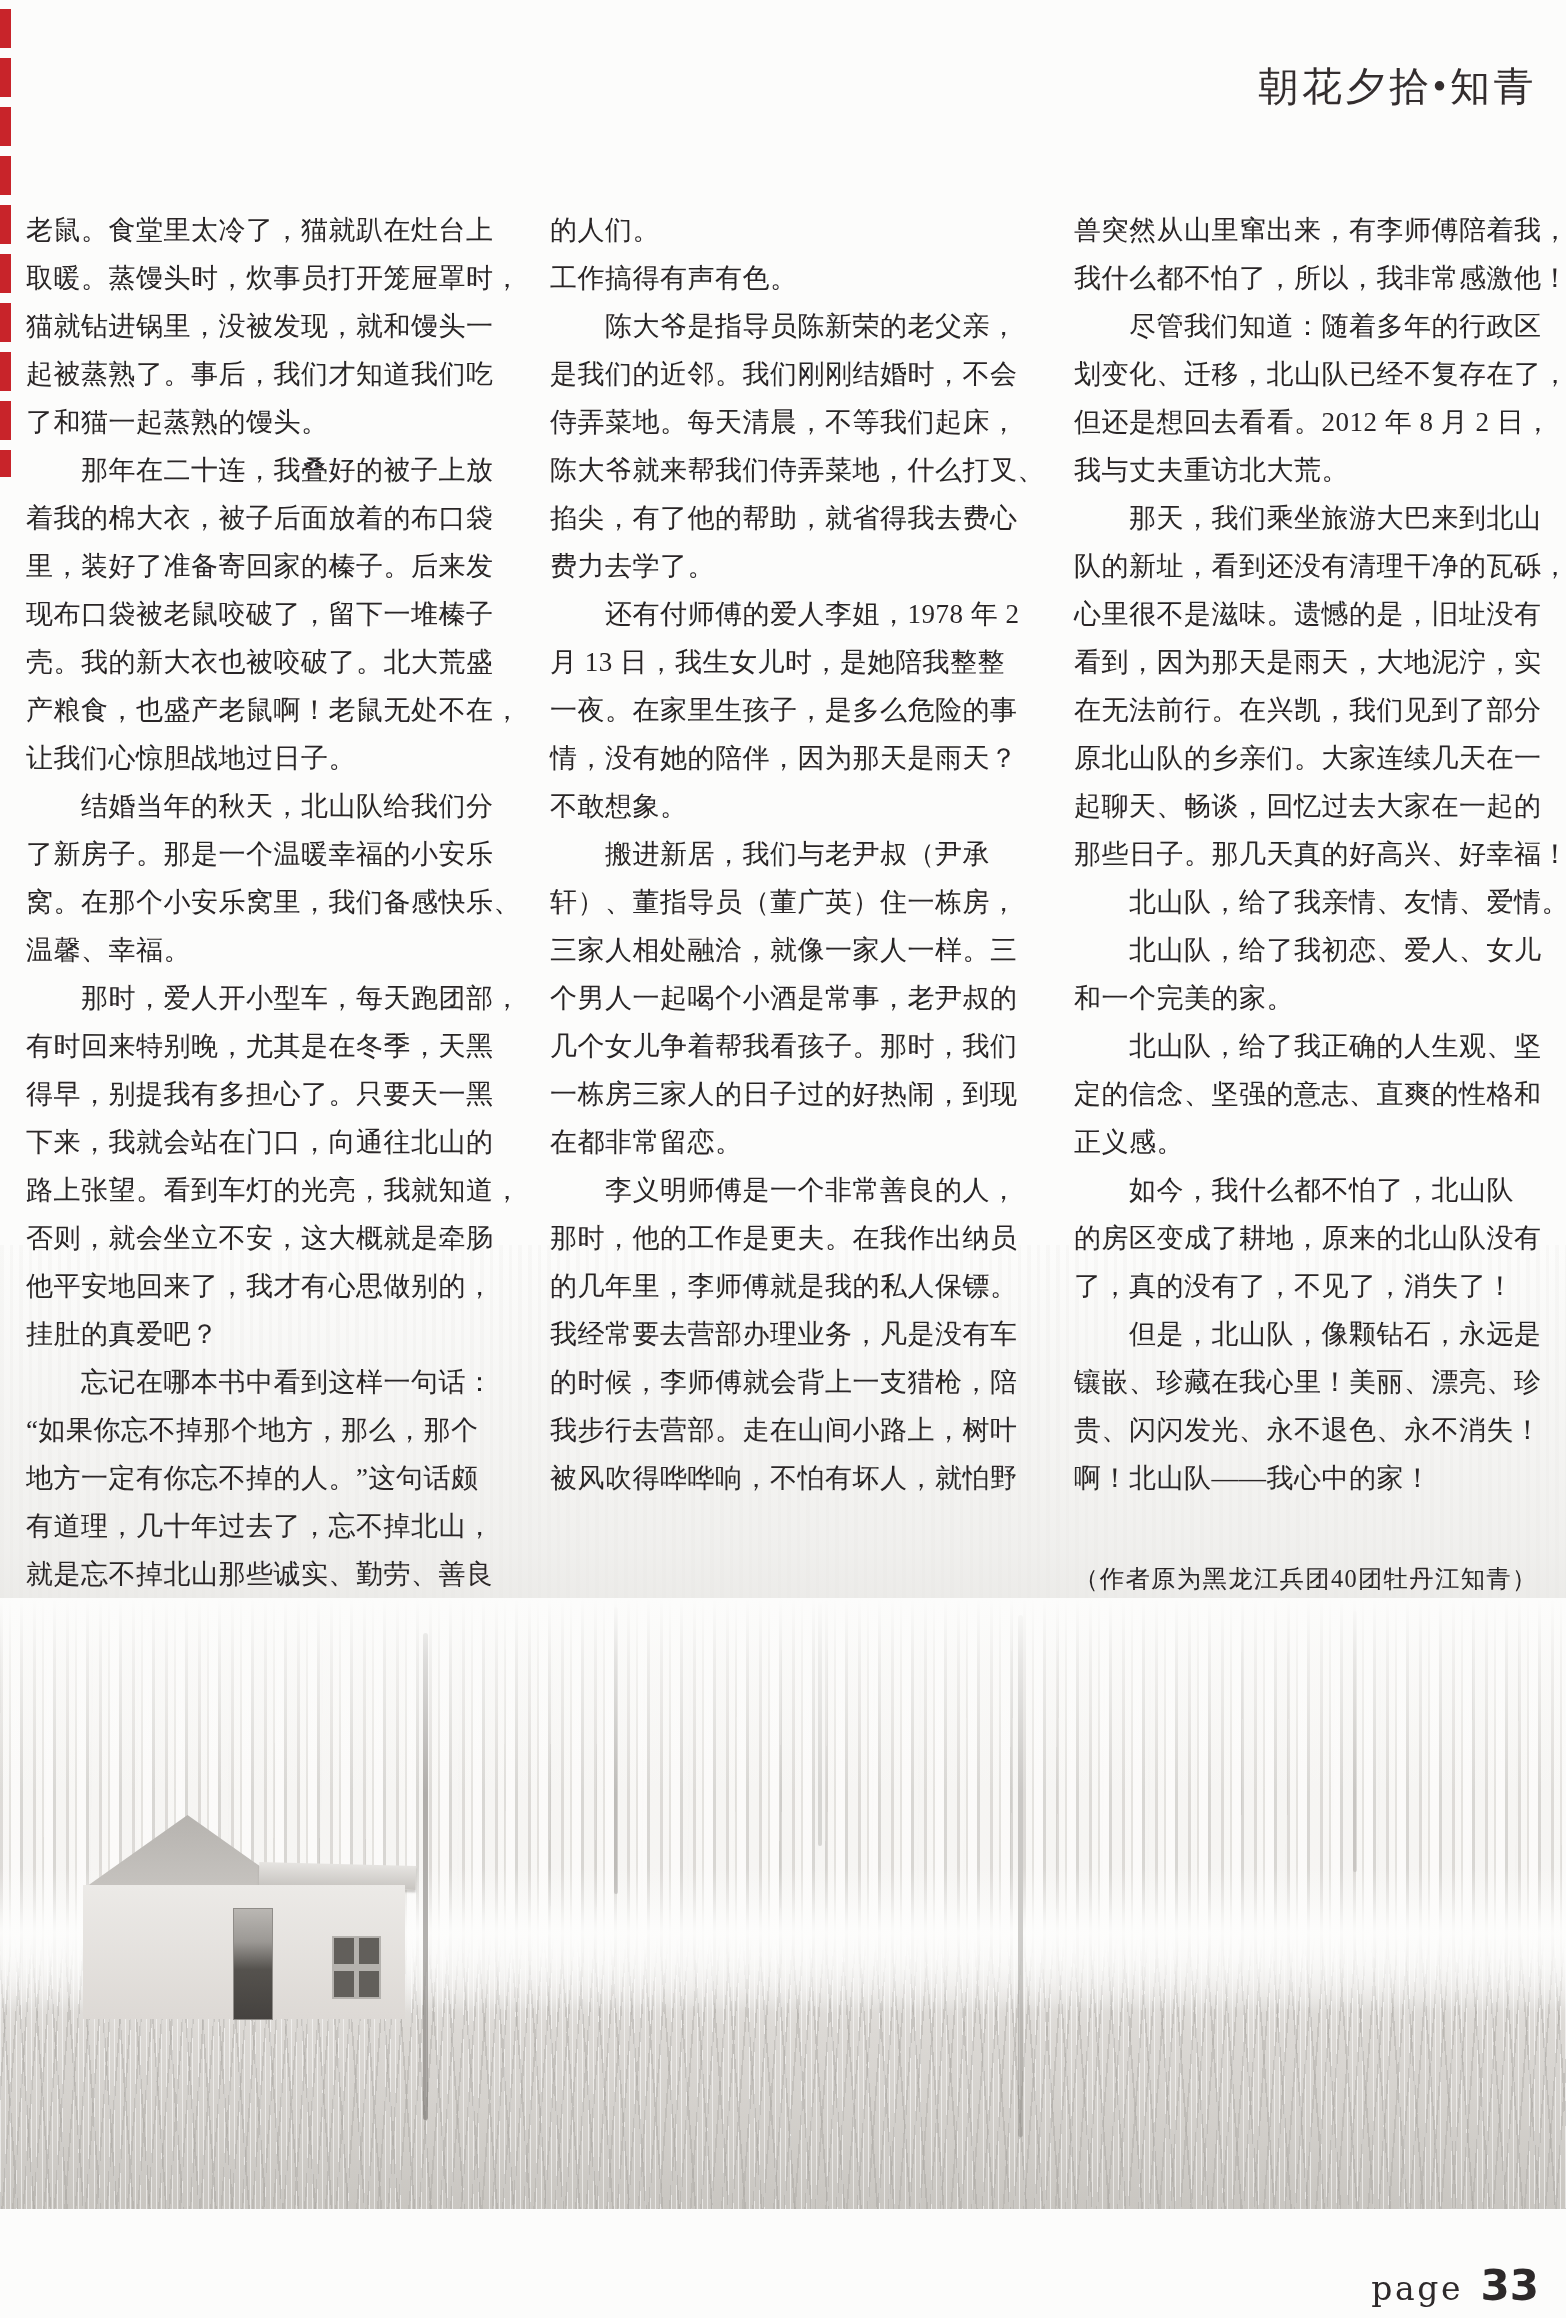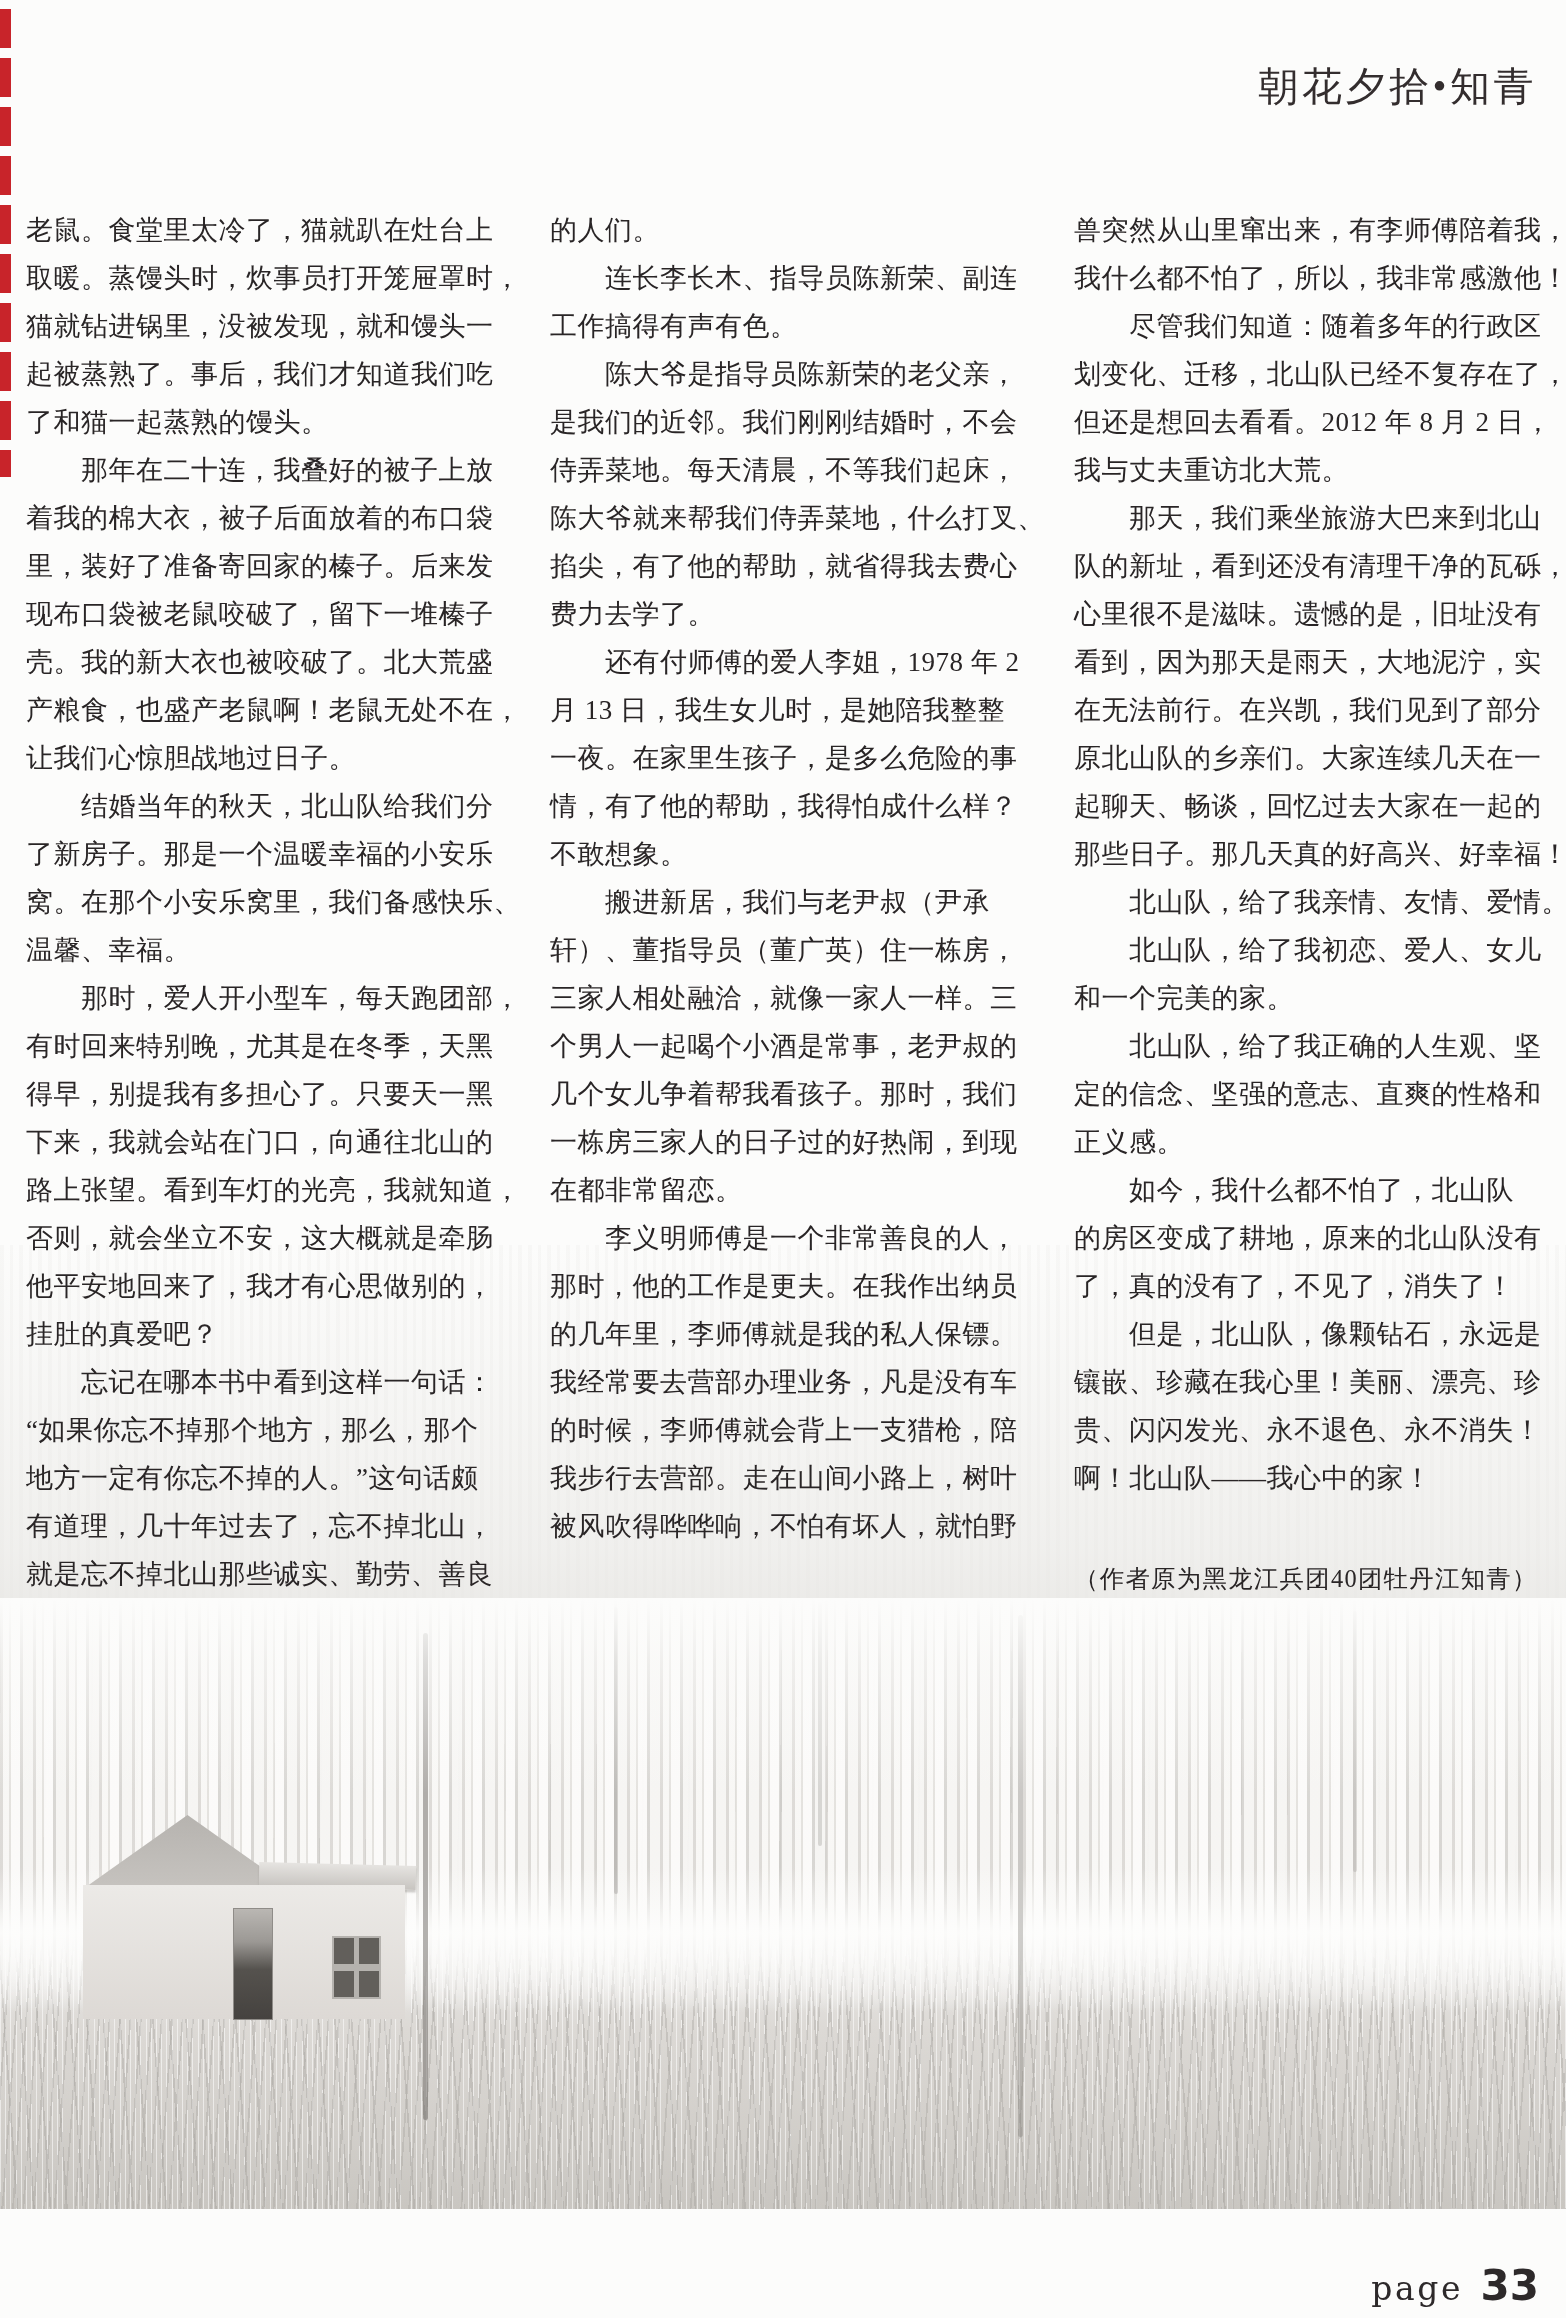--- a/index.html
+++ b/index.html
@@ -151,32 +151,31 @@
         <div class="tline">他平安地回来了，我才有心思做别的，</div>
         <div class="tline">挂肚的真爱吧？</div>
         <div class="tline">　　忘记在哪本书中看到这样一句话：</div>
         <div class="tline">“如果你忘不掉那个地方，那么，那个</div>
         <div class="tline">地方一定有你忘不掉的人。”这句话颇</div>
         <div class="tline">有道理，几十年过去了，忘不掉北山，</div>
         <div class="tline">就是忘不掉北山那些诚实、勤劳、善良</div>
       </div>
     <div class="col">
         <div class="tline">的人们。</div>
-        <div class="tline">　　连长李长木、指导员陈新荣、副连</div>
         <div class="tline">工作搞得有声有色。</div>
         <div class="tline">　　陈大爷是指导员陈新荣的老父亲，</div>
         <div class="tline">是我们的近邻。我们刚刚结婚时，不会</div>
         <div class="tline">侍弄菜地。每天清晨，不等我们起床，</div>
         <div class="tline">陈大爷就来帮我们侍弄菜地，什么打叉、</div>
         <div class="tline">掐尖，有了他的帮助，就省得我去费心</div>
         <div class="tline">费力去学了。</div>
         <div class="tline">　　还有付师傅的爱人李姐，1978 年 2</div>
         <div class="tline">月 13 日，我生女儿时，是她陪我整整</div>
         <div class="tline">一夜。在家里生孩子，是多么危险的事</div>
-        <div class="tline">情，有了他的帮助，我得怕成什么样？</div>
+        <div class="tline">情，没有她的陪伴，因为那天是雨天？</div>
         <div class="tline">不敢想象。</div>
         <div class="tline">　　搬进新居，我们与老尹叔（尹承</div>
         <div class="tline">轩）、董指导员（董广英）住一栋房，</div>
         <div class="tline">三家人相处融洽，就像一家人一样。三</div>
         <div class="tline">个男人一起喝个小酒是常事，老尹叔的</div>
         <div class="tline">几个女儿争着帮我看孩子。那时，我们</div>
         <div class="tline">一栋房三家人的日子过的好热闹，到现</div>
         <div class="tline">在都非常留恋。</div>
         <div class="tline">　　李义明师傅是一个非常善良的人，</div>
         <div class="tline">那时，他的工作是更夫。在我作出纳员</div>

